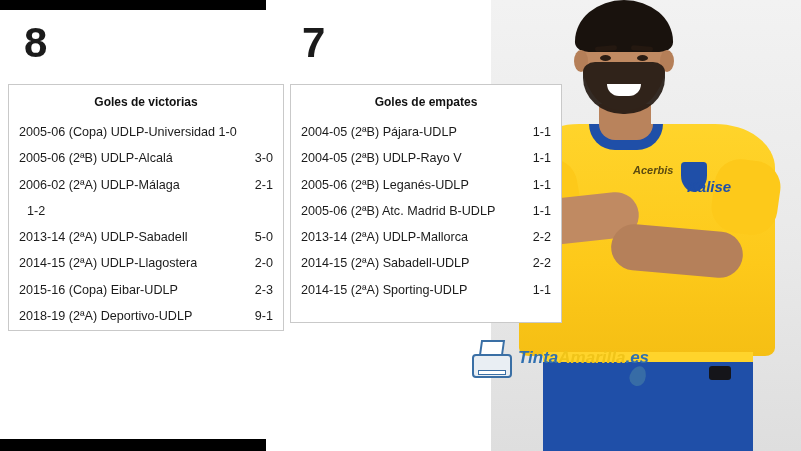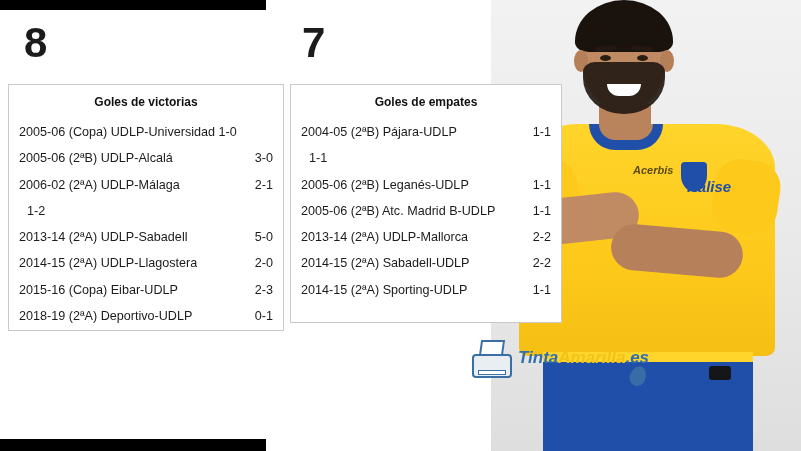--- a/index.html
+++ b/index.html
@@ -472,33 +472,34 @@
       <div class="row">
         <span class="match">2014-15 (2ªA) UDLP-Llagostera</span>
         <span class="score">2-0</span>
       </div>
       <div class="row">
         <span class="match">2015-16 (Copa) Eibar-UDLP</span>
         <span class="score">2-3</span>
       </div>
       <div class="row">
         <span class="match">2018-19 (2ªA) Deportivo-UDLP</span>
-        <span class="score">0-1</span>
+        <span class="score">9-1</span>
       </div>
     </div>
   </div>
 
   <div class="panel right">
     <div class="panel-title">Goles de empates</div>
     <div class="rows">
       <div class="row">
         <span class="match">2004-05 (2ªB) Pájara-UDLP</span>
         <span class="score">1-1</span>
       </div>
       <div class="row">
+        <span class="match">2004-05 (2ªB) UDLP-Rayo V</span>
         <span class="score">1-1</span>
       </div>
       <div class="row">
         <span class="match">2005-06 (2ªB) Leganés-UDLP</span>
         <span class="score">1-1</span>
       </div>
       <div class="row">
         <span class="match">2005-06 (2ªB) Atc. Madrid B-UDLP</span>
         <span class="score">1-1</span>
       </div>

